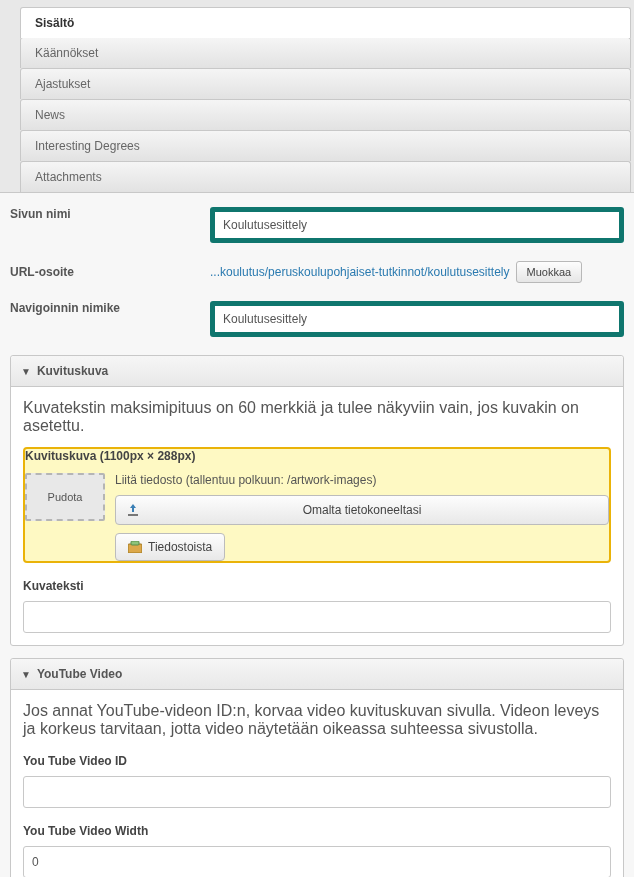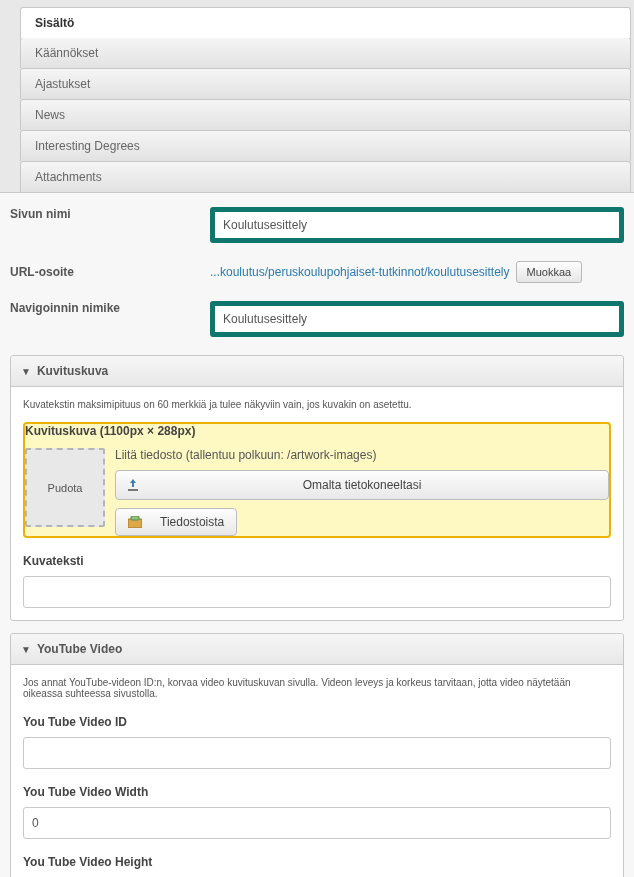--- a/index.html
+++ b/index.html
@@ -103,41 +103,41 @@
 }
 .panel-header .arrow {
   margin-right: 6px;
   font-size: 10px;
 }
 .panel-body {
   padding: 12px;
   color: #555;
 }
 .help-text {
-  font-size: 10px;
+  font-size: 16px;
   color: #555;
   margin-bottom: 12px;
 }
 .inner-box {
   border: 2px solid #eab308;
   border-radius: 4px;
   background: #fef9c3;
 }
 .inner-title {
   font-weight: bold;
   margin-bottom: 10px;
   color: #444;
 }
 .upload-row {
   display: flex;
   gap: 10px;
 }
 .dropzone {
   width: 80px;
-  height: 79px;
+  height: 48px;
   border: 2px dashed #b5b5b5;
   background: #e8e8e8;
   display: flex;
   align-items: center;
   justify-content: center;
   font-size: 11px;
   color: #555;
   border-radius: 2px;
 }
 .upload-right { flex: 1; }
@@ -157,21 +157,21 @@
   margin-bottom: 8px;
   position: relative;
 }
 .wide-btn .icon {
   position: absolute;
   left: 10px;
 }
 .small-btn {
   display: inline-flex;
   align-items: center;
-  gap: 18px;
+  gap: 6px;
   background: linear-gradient(#fdfdfd,#e8e8e8);
   border: 1px solid #bcbcbc;
   border-radius: 4px;
   padding: 6px 12px;
   font-size: 12px;
   color: #444;
   cursor: pointer;
 }
 .sub-label {
   font-weight: bold;

